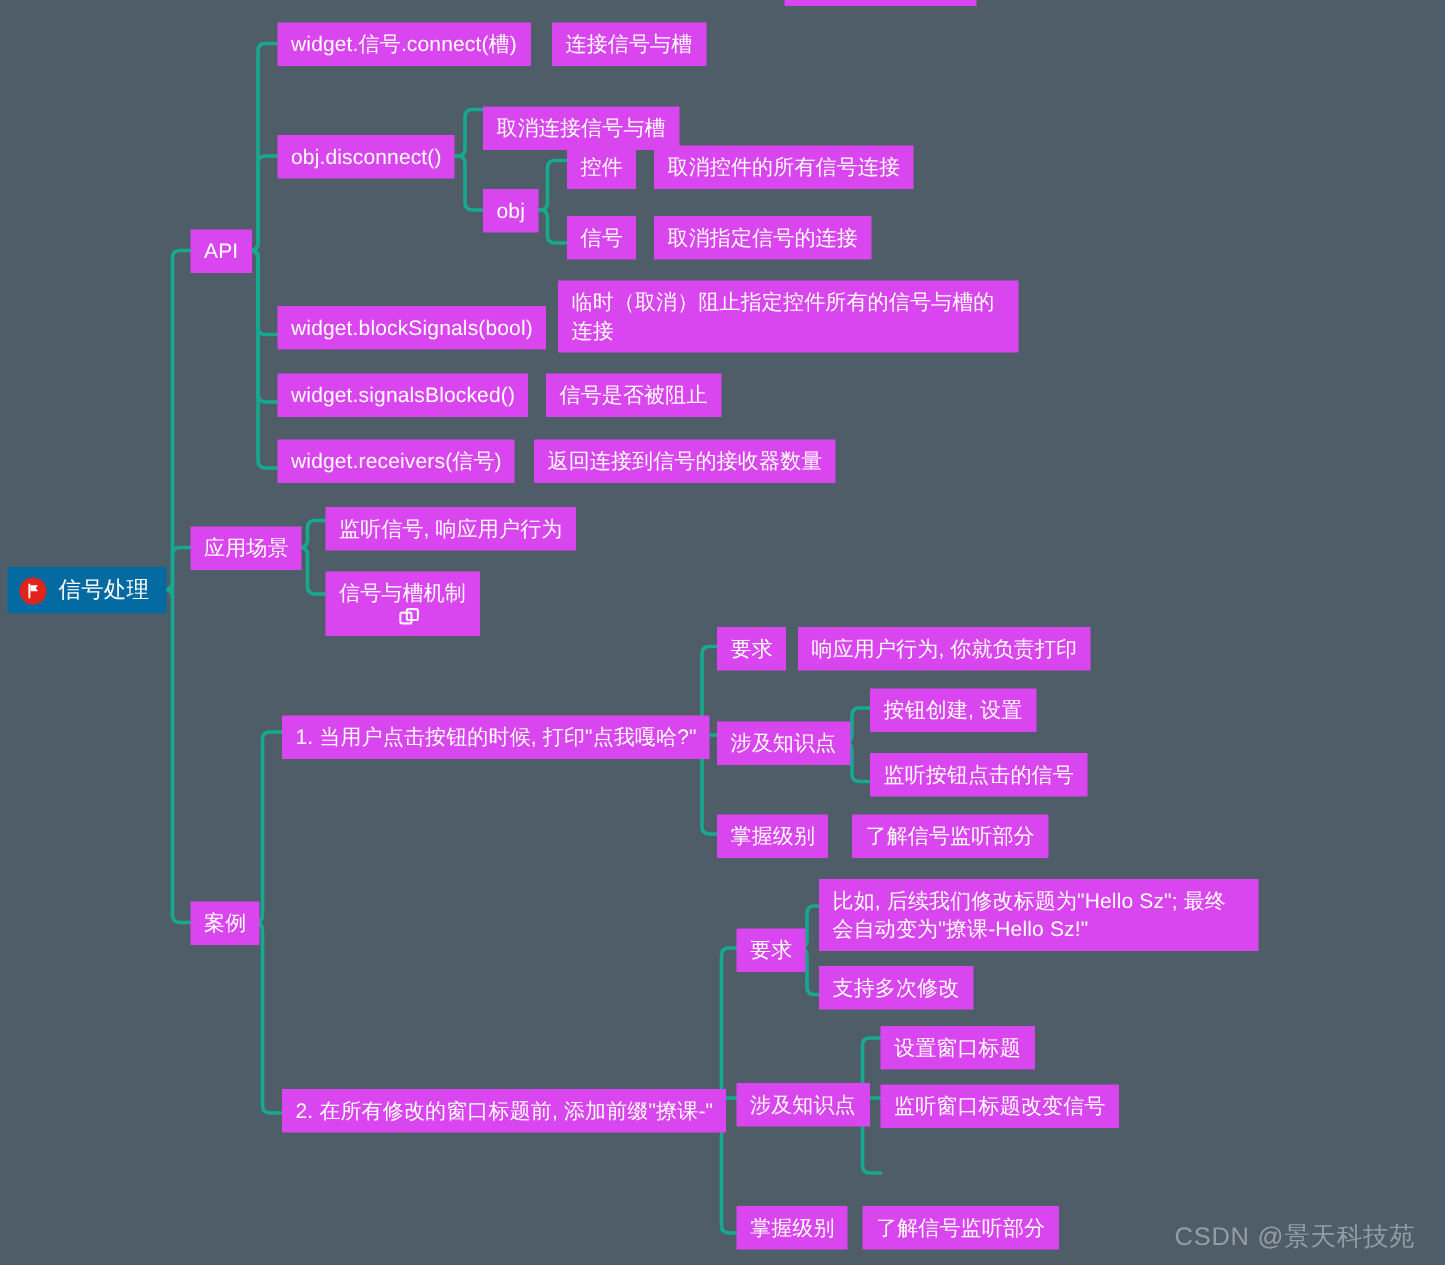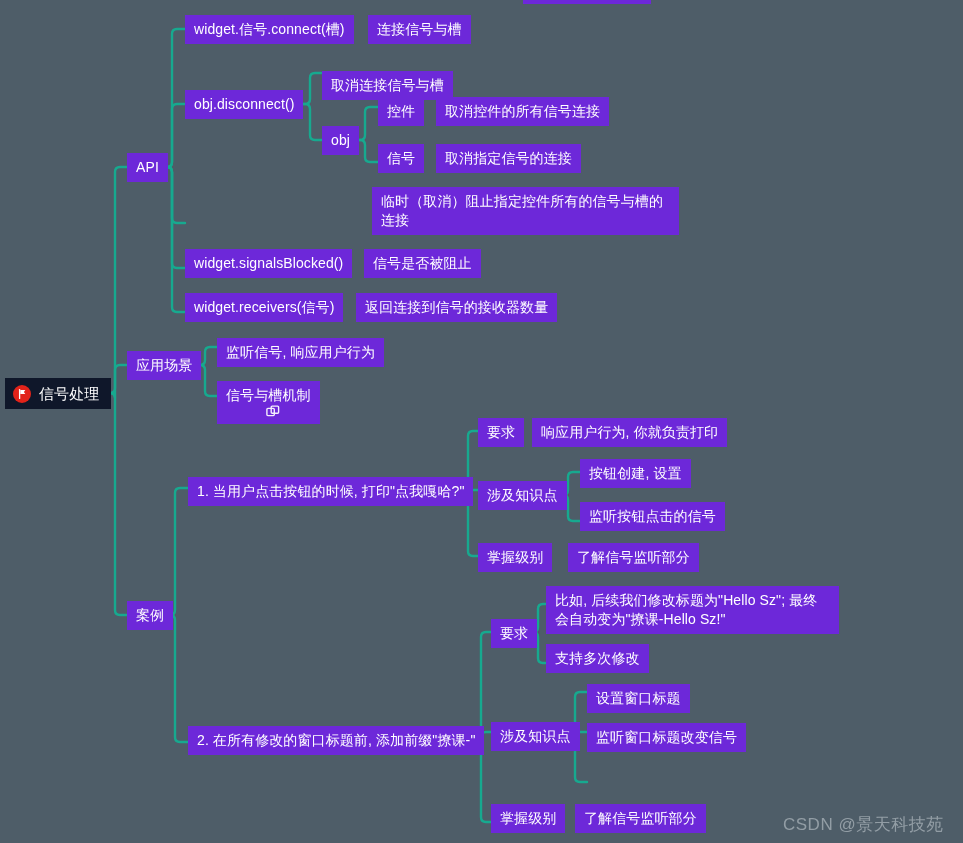--- a/index.html
+++ b/index.html
@@ -19,36 +19,36 @@
   #links {
     position: absolute;
     left: 0; top: 0;
     width: 963px; height: 843px;
     pointer-events: none;
   }
   
   .node {
     position: absolute;
     box-sizing: border-box;
-    background: #6d28d9;
+    background: #d946ef;
     color: #ffffff;
     font-size: 14px;
     line-height: 19px;
     padding: 5px 9px;
     white-space: nowrap;
     display: flex;
     align-items: center;
     letter-spacing: 0.1px;
   }
   .node.wrap {
     white-space: normal;
     display: block;
   }
   .node.root {
-    background: #0f172a;
+    background: #0369a1;
     font-size: 15px;
     padding: 6px 12px 6px 8px;
     gap: 8px;
   }
   .flag-icon {
     width: 18px;
     height: 18px;
     border-radius: 50%;
     background: #e2231a;
     display: inline-flex;
@@ -167,20 +167,23 @@
   <div class="node" style="left:436px; top:97px;">
     <span>取消控件的所有信号连接</span>
   </div>
   <div class="node" style="left:378px; top:144px;">
     <span>信号</span>
   </div>
   <div class="node" style="left:436px; top:144px;">
     <span>取消指定信号的连接</span>
   </div>
 
+  <div class="node" style="left:185px; top:204px;">
+    <span>widget.blockSignals(bool)</span>
+  </div>
   <div class="node wrap" style="left:372px; top:187px; width:307px;">
     <span>临时（取消）阻止指定控件所有的信号与槽的连接</span>
   </div>
 
   <div class="node" style="left:185px; top:249px;">
     <span>widget.signalsBlocked()</span>
   </div>
   <div class="node" style="left:364px; top:249px;text-align:right;">
     <span>信号是否被阻止</span>
   </div>

